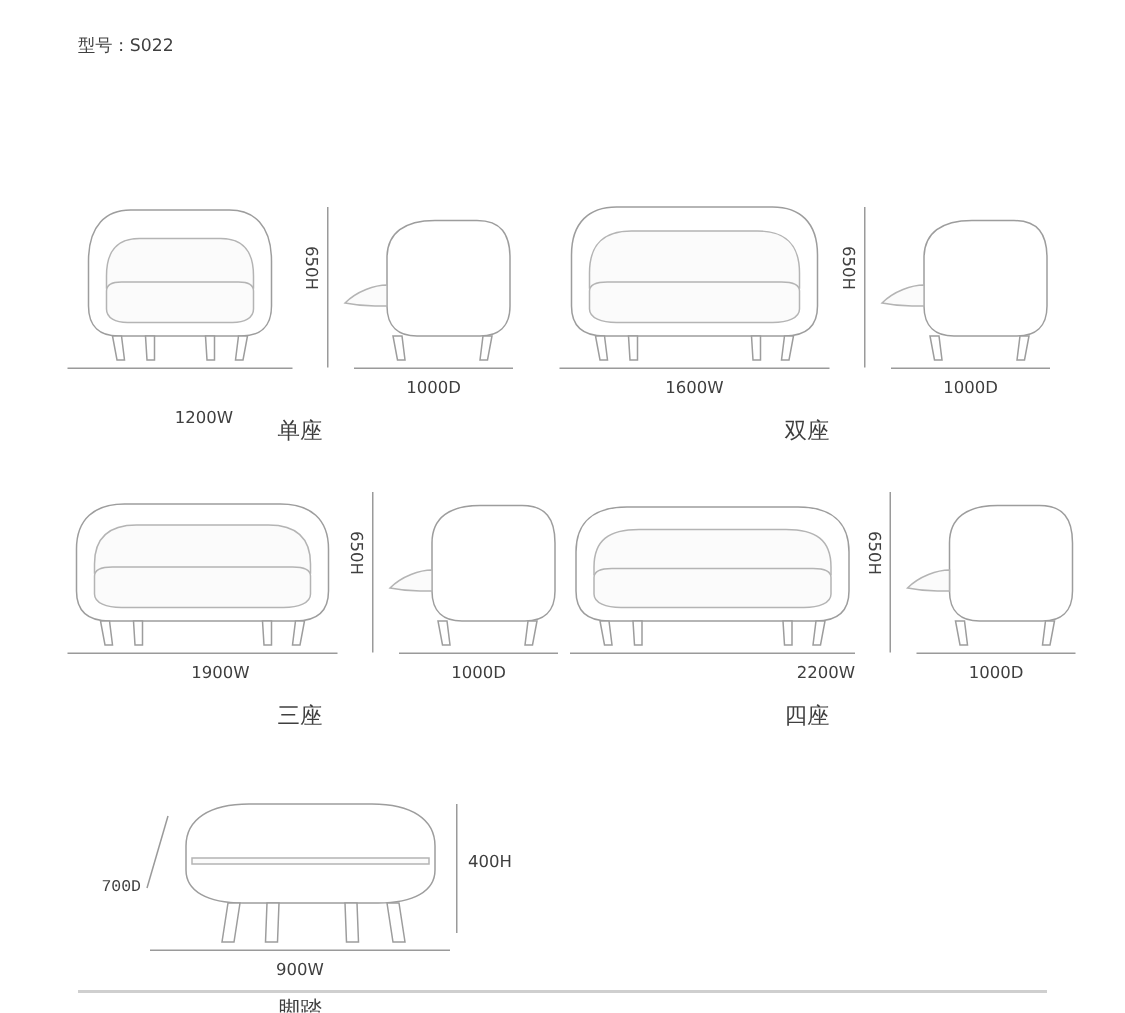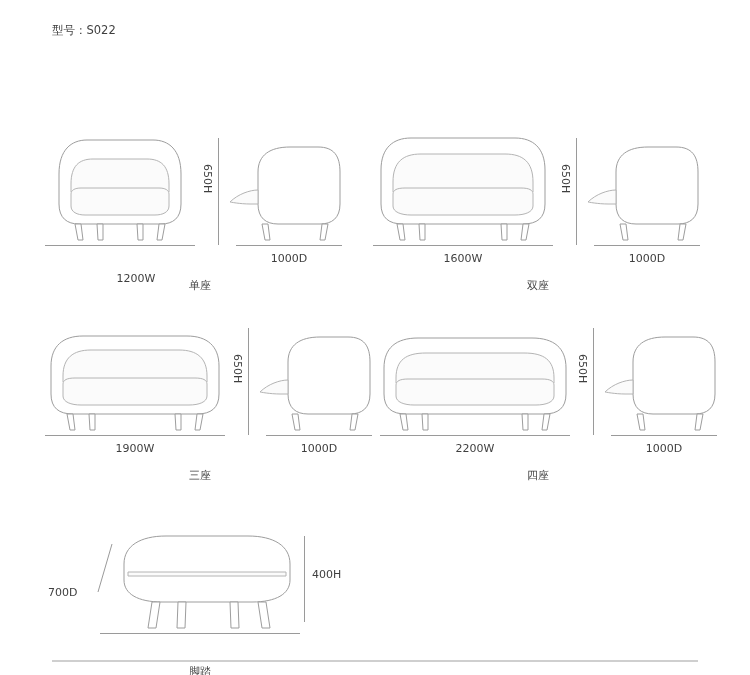--- a/index.html
+++ b/index.html
@@ -49,21 +49,21 @@
 
   
   .lbl {
     position: absolute;
     font-size: 11px;
     color: #3f3f3f;
     white-space: nowrap;
     text-align: center;
   }
   .lbl.cn {
-    font-size: 11px;
+    font-size: 15px;
   }
   .vlbl {
     position: absolute;
     font-size: 11px;
     color: #3f3f3f;
     white-space: nowrap;
     writing-mode: vertical-rl;
     text-orientation: mixed;
   }
 
@@ -189,21 +189,21 @@
       <svg width="180" height="115" viewBox="0 0 180 115">
         <path class="sofa-outline" d="M6,44 C6,24 18,14 38,14 L142,14 C162,14 174,24 174,44 L174,72 C174,86 166,92 152,92 L28,92 C14,92 6,86 6,72 Z"></path>
         <path class="sofa-inner" d="M18,54 C18,36 28,28 46,28 L134,28 C152,28 162,36 162,54 L162,60 L18,60 Z"></path>
         <path class="sofa-inner" d="M18,62 C18,58 22,56 30,56 L150,56 C158,56 162,58 162,62 L162,74 C162,80 154,83 144,83 L36,83 C26,83 18,80 18,74 Z"></path>
         <path class="leg" d="M22,92 L28,92 L30,108 L25,108 Z"></path>
         <path class="leg" d="M44,92 L50,92 L50,108 L45,108 Z"></path>
         <path class="leg" d="M130,92 L136,92 L136,108 L131,108 Z"></path>
         <path class="leg" d="M152,92 L158,92 L155,108 L150,108 Z"></path>
       </svg>
       <div class="hline" style="left:0px; top:113px; width:180px;"></div>
-      <div class="lbl" style="left:0px; top:120px; width:180px;">1900W</div>
+      <div class="lbl" style="left:12px; top:120px; width:180px;">1900W</div>
     </div>
 
     <div class="cell" style="left:230px; top:0; width:26px; height:115px;">
       <div class="vline" style="left:18px; top:6px; height:107px;"></div>
       <div class="vlbl" style="left:1px; top:32px;">650H</div>
     </div>
 
     <div class="cell" style="left:258px; top:0; width:122px; height:130px;">
       <svg width="122" height="115" viewBox="0 0 122 115">
         <path class="sofa-outline" d="M30,40 C30,23 42,15 62,15 L90,15 C106,15 112,24 112,40 L112,72 C112,86 104,92 92,92 L50,92 C38,92 30,86 30,72 Z"></path>
@@ -221,21 +221,21 @@
       <svg width="190" height="115" viewBox="0 0 190 115">
         <path class="sofa-outline" d="M4,46 C4,26 16,16 38,16 L152,16 C174,16 186,26 186,46 L186,72 C186,86 178,92 164,92 L26,92 C12,92 4,86 4,72 Z"></path>
         <path class="sofa-inner" d="M16,56 C16,38 26,31 46,31 L144,31 C164,31 174,38 174,56 L174,61 L16,61 Z"></path>
         <path class="sofa-inner" d="M16,63 C16,59 20,57 28,57 L162,57 C170,57 174,59 174,63 L174,74 C174,80 166,83 156,83 L34,83 C24,83 16,80 16,74 Z"></path>
         <path class="leg" d="M20,92 L26,92 L28,108 L23,108 Z"></path>
         <path class="leg" d="M42,92 L48,92 L48,108 L43,108 Z"></path>
         <path class="leg" d="M142,92 L148,92 L148,108 L143,108 Z"></path>
         <path class="leg" d="M164,92 L170,92 L167,108 L162,108 Z"></path>
       </svg>
       <div class="hline" style="left:0px; top:113px; width:190px;"></div>
-      <div class="lbl" style="left:0px; top:120px; width:190px;">2200W</div>
+      <div class="lbl" style="left:0px; top:120px; width:190px;text-align:right;">2200W</div>
     </div>
 
     <div class="cell" style="left:575px; top:0; width:26px; height:115px;">
       <div class="vline" style="left:18px; top:6px; height:107px;"></div>
       <div class="vlbl" style="left:1px; top:32px;">650H</div>
     </div>
 
     <div class="cell" style="left:603px; top:0; width:122px; height:130px;">
       <svg width="122" height="115" viewBox="0 0 122 115">
         <path class="sofa-outline" d="M30,40 C30,23 42,15 62,15 L90,15 C106,15 112,24 112,40 L112,72 C112,86 104,92 92,92 L50,92 C38,92 30,86 30,72 Z"></path>
@@ -245,21 +245,21 @@
       </svg>
       <div class="hline" style="left:8px; top:113px; width:106px;"></div>
       <div class="lbl" style="left:0px; top:120px; width:122px;">1000D</div>
     </div>
 
     <div class="lbl cn" style="left:488px; top:146px; width:100px;">四座</div>
   </div>
 
   <div class="row" style="height:150px; margin-top:38px;">
 
-    <div class="lbl" style="left:48px; top:58px; width:46px; text-align:left;">700D</div>
+    <div class="lbl" style="left:48px; top:58px; width:46px; text-align:right;font-family:Liberation Mono, monospace;">700D</div>
     <div class="cell" style="left:96px; top:16px; width:20px; height:50px;">
       <svg width="20" height="50" viewBox="0 0 20 50">
         <line x1="16" y1="0" x2="2" y2="48" stroke="#9a9a9a" stroke-width="1"></line>
       </svg>
     </div>
 
     <div class="cell" style="left:118px; top:0; width:180px; height:110px;">
       <svg width="180" height="105" viewBox="0 0 180 105">
         <path class="sofa-outline" d="M6,36 C6,18 22,8 48,8 L130,8 C156,8 172,18 172,36 L172,52 C172,66 158,74 134,74 L44,74 C20,74 6,66 6,52 Z"></path>
         <path class="sofa-inner" d="M10,44 L168,44 L168,48 L10,48 Z"></path>
@@ -269,18 +269,19 @@
         <path class="leg" d="M140,74 L148,74 L152,100 L144,100 Z"></path>
       </svg>
     </div>
 
     <div class="cell" style="left:302px; top:8px; width:50px; height:92px;">
       <div class="vline" style="left:2px; top:0px; height:86px;"></div>
       <div class="lbl" style="left:10px; top:32px;">400H</div>
     </div>
 
     <div class="hline" style="left:100px; top:105px; width:200px;"></div>
+    <div class="lbl" style="left:100px; top:112px; width:200px;">900W</div>
     <div class="lbl cn" style="left:100px; top:136px; width:200px;">脚踏</div>
   </div>
 
 </div>
 
 <div class="bottom-rule"></div>
 
 </body></html>

